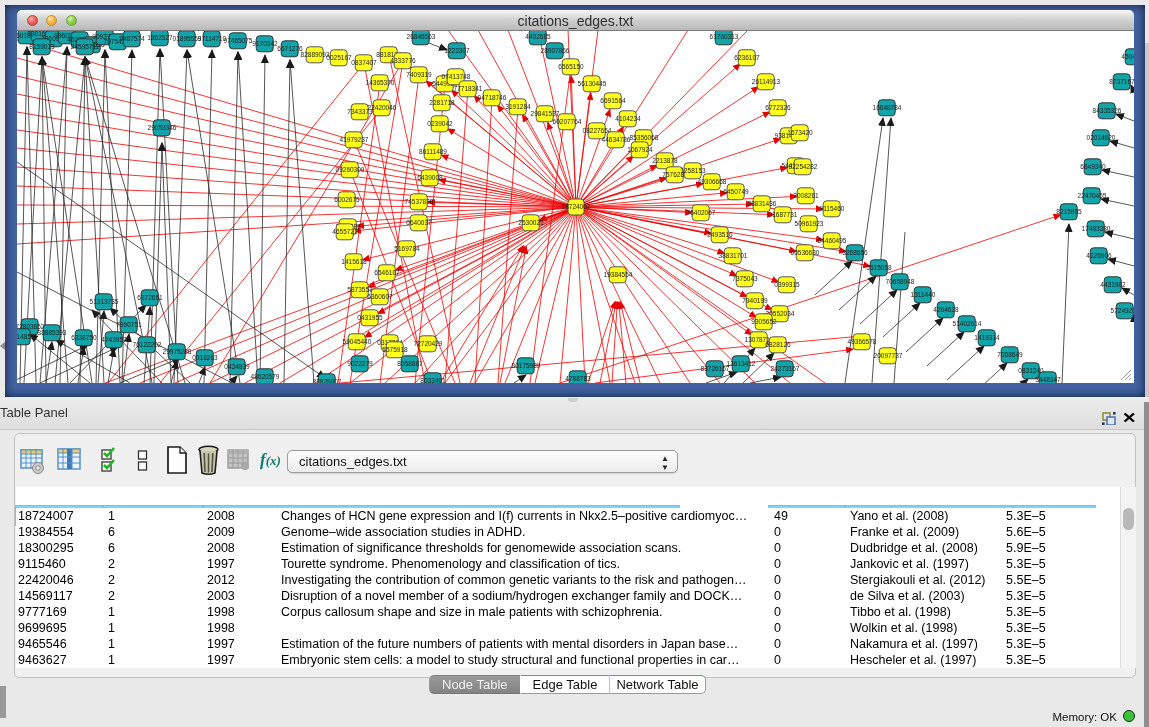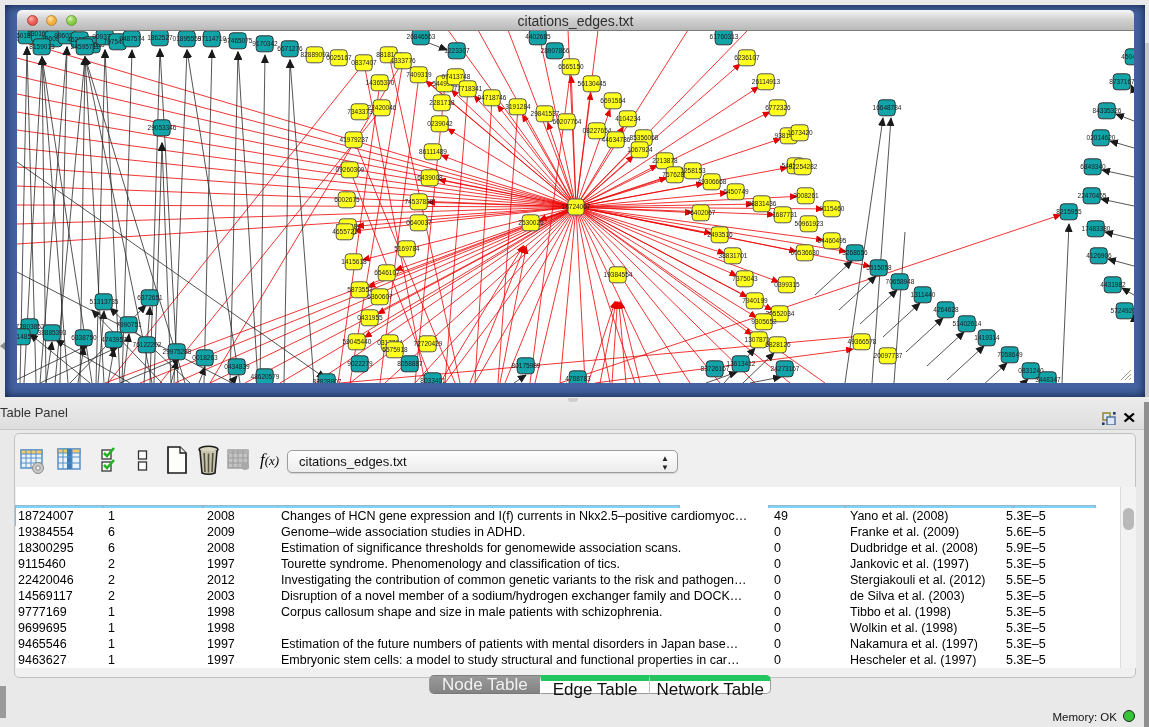--- a/index.html
+++ b/index.html
@@ -42,23 +42,23 @@
  text-align:right;line-height:20px}
 #tbody{position:absolute;left:16px;top:508px;width:1104px;height:160px;background:#fff;font-size:12.5px;color:#000}
 #tbodybg{position:absolute;left:16px;top:487px;width:1104px;height:181px;background:#fff}
 #vsb{position:absolute;left:1120px;top:487px;width:16px;height:181px;background:#f3f3f3;border-left:1px solid #ddd}
 #vsbth{position:absolute;left:1122.5px;top:508px;width:11px;height:22px;background:#b9b9b9;border-radius:6px}
 .tr{position:relative;height:16px;line-height:16px;white-space:nowrap}
 .tr div{position:absolute;top:0;overflow:hidden}
 .c0{left:2px;width:86px}.c1{left:92px;width:96px}.c2{left:191px;width:72px}
 .c3{left:265px;width:488px}.c4{left:758px;width:72px}.c5{left:834px;width:160px}
 .c6{left:990px;width:100px}
-#tabs{position:absolute;left:429px;top:675px;height:19px;font-size:17px}
+#tabs{position:absolute;left:429px;top:675px;height:19px;font-size:13px}
 .tab{float:left;height:19px;line-height:18px;padding:0 12px;background:#fff;color:#111;
- border-top:6px solid #22c55e;border-bottom:1px solid #9a9a9a}
+ border-top:1px solid #22c55e;border-bottom:1px solid #9a9a9a}
 #tab1{border-left:1px solid #9a9a9a;border-radius:5px 0 0 5px;
  background:linear-gradient(#9a9a9a,#838383);color:#f2f2f2;border-top:1px solid #808080;border-bottom:1px solid #787878}
 #tab2{border-left:1px solid #fff}
 #tab3{border-left:1px solid #c0c0c0;border-right:1px solid #9a9a9a;border-radius:0 5px 5px 0;padding:0 6px}
 #mem{position:absolute;right:32px;top:711px;font-size:11.5px;color:#111}
 #memdot{position:absolute;right:14px;top:710px;width:12px;height:12px;border-radius:50%;
  background:#35c535;border:1.5px solid #222}
 #redge{position:absolute;right:0;top:402px;width:5px;height:325px;background:#8f8f8f}
 #redge2{position:absolute;right:0;top:43px;width:4px;height:354px;background:#c9c9c9}
 #ledge{position:absolute;left:0;top:686px;width:6px;height:32px;background:#9a9a9a}
@@ -619,21 +619,21 @@
   <ellipse cx="12.5" cy="5.5" rx="9.5" ry="3.2" fill="#d8d4c0" stroke="#1c1c1c" stroke-width="1.6"></ellipse>
   <path d="M4,7 L6,29 Q12.5,31.5 19,29 L21,7" fill="#c9c4ae" stroke="#1c1c1c" stroke-width="1.6"></path>
   <path d="M8.2,9 L9,28 M12.5,9.5 V28.5 M16.8,9 L16,28" stroke="#55513f" stroke-width="1.6"></path>
  </svg>
  <svg class="ti" style="left:212px" width="25" height="33" viewBox="0 0 25 33">
   <rect x="2" y="6" width="20" height="18" fill="#c3c3c3" stroke="#9b9b9b" stroke-width="1.4"></rect>
   <rect x="2" y="6" width="20" height="4" fill="#b1b1b1"></rect>
   <path d="M7,6 V24 M12,6 V24 M17,6 V24 M2,14 H22 M2,19 H22" stroke="#9b9b9b" stroke-width="1"></path>
   <circle cx="19" cy="22" r="4" fill="#a9a9a9"></circle>
  </svg>
- <div class="ti" style="left:246px;top:6px;font-family:'Liberation Serif',serif;font-style:italic;font-weight:normal;font-size:17px;color:#000000">f<span style="font-size:13px">(x)</span></div>
+ <div class="ti" style="left:246px;top:6px;font-family:'Liberation Serif',serif;font-style:italic;font-weight:bold;font-size:17px;color:#0f766e">f<span style="font-size:13px">(x)</span></div>
 </div>
 <div id="combo">citations_edges.txt<div class="arr">▲<br>▼</div></div>
 <div id="tbodybg"></div>
 <div id="thead">
  <div class="h" style="left:0;width:88px">name</div>
  <div class="h" style="left:88px;width:100px">in_degree</div>
  <div class="h" style="left:188px;width:96px">year</div>
  <div class="h" style="left:262px;width:403px">title</div>
  <div class="h" style="left:753px;width:77px">▵ out_de…</div>
  <div class="h" style="left:830px;width:168px">short</div>

